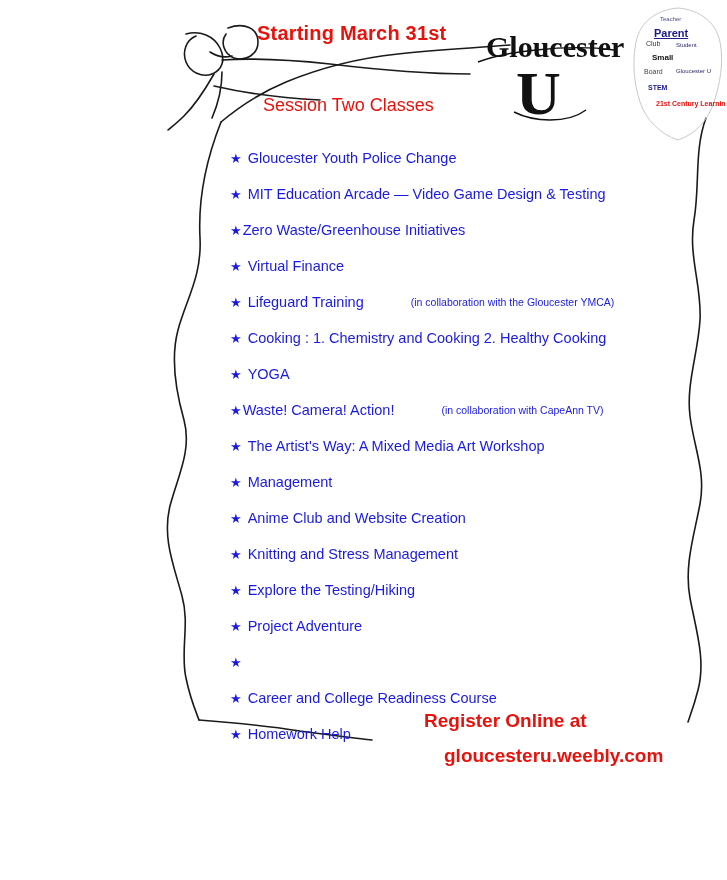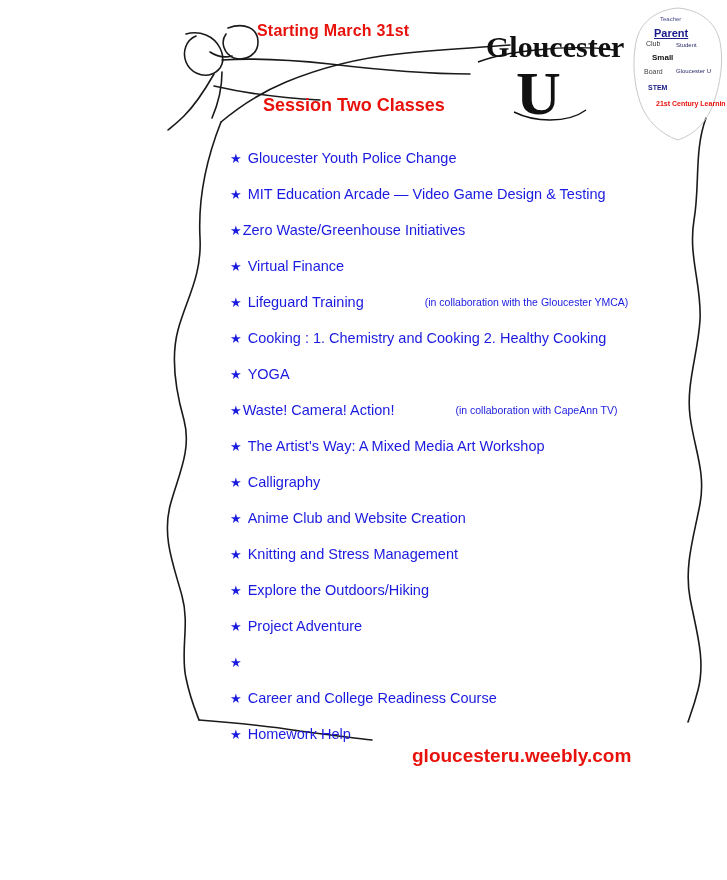--- a/index.html
+++ b/index.html
@@ -27,32 +27,32 @@
     width: 727px;
     height: 880px;
     pointer-events: none;
   }
   
   .headline {
     position: absolute;
     left: 257px;
     top: 22px;
     color: #e8120c;
-    font-size: 16px;
+    font-size: 20px;
     font-weight: bold;
     letter-spacing: 0.2px;
     white-space: nowrap;
   }
   .subhead {
     position: absolute;
     left: 263px;
     top: 95px;
     color: #e8120c;
     font-size: 18px;
-    font-weight: bold;
+    font-weight: normal;
     white-space: nowrap;
   }
   
   .logo {
     position: absolute;
     left: 474px;
     top: 16px;
     width: 170px;
     height: 112px;
   }
@@ -110,37 +110,37 @@
   }
   .star {
     color: #1a1ae0;
     font-size: 13px;
     margin-right: 6px;
     line-height: 1;
   }
   .item.tight .star { margin-right: 1px; }
   .note {
     font-size: 10.5px;
-    margin-left: 19px;
+    margin-left: 5px;
     color: #1a1ae0;
     padding-left: 42px;
   }
   
   .register {
     position: absolute;
     left: 424px;
     top: 710px;
     color: #e8120c;
     font-size: 19px;
     font-weight: bold;
     white-space: nowrap;
   }
   .weburl {
     position: absolute;
-    left: 412px;
+    left: 444px;
     top: 745px;
     color: #e8120c;
     font-size: 19px;
     font-weight: bold;
     white-space: nowrap;
   }
 </style>
 </head>
 <body>
 
@@ -246,36 +246,36 @@
       <span>Waste! Camera! Action!</span>
       <span class="note">(in collaboration with CapeAnn TV)</span>
     </div>
     <div class="item">
       <span class="star">★</span>
       <span>The Artist's Way: A Mixed Media Art Workshop</span>
       <span class="note"></span>
     </div>
     <div class="item">
       <span class="star">★</span>
-      <span>Calligraphy</span>
+      <span>Management</span>
       <span class="note"></span>
     </div>
     <div class="item">
       <span class="star">★</span>
       <span>Anime Club and Website Creation</span>
       <span class="note"></span>
     </div>
     <div class="item">
       <span class="star">★</span>
       <span>Knitting and Stress Management</span>
       <span class="note"></span>
     </div>
     <div class="item">
       <span class="star">★</span>
-      <span>Explore the Outdoors/Hiking</span>
+      <span>Explore the Testing/Hiking</span>
       <span class="note"></span>
     </div>
     <div class="item">
       <span class="star">★</span>
       <span>Project Adventure</span>
       <span class="note"></span>
     </div>
     <div class="item">
       <span class="star">★</span>
       <span class="note"></span>
@@ -285,15 +285,16 @@
       <span>Career and College Readiness Course</span>
       <span class="note"></span>
     </div>
     <div class="item">
       <span class="star">★</span>
       <span>Homework Help</span>
       <span class="note"></span>
     </div>
   </div>
 
+  <div class="register">Register Online at</div>
   <div class="weburl">gloucesteru.weebly.com</div>
 
 </div>
 
 </body></html>

